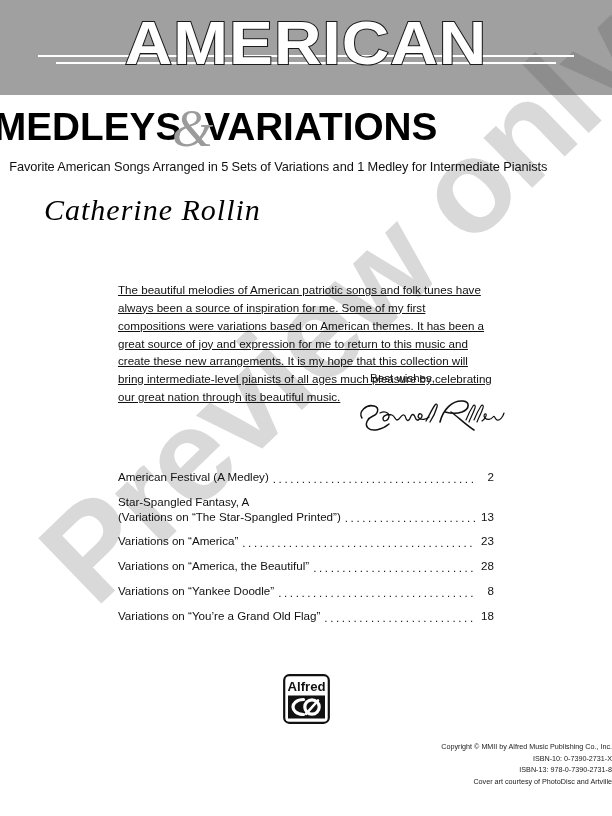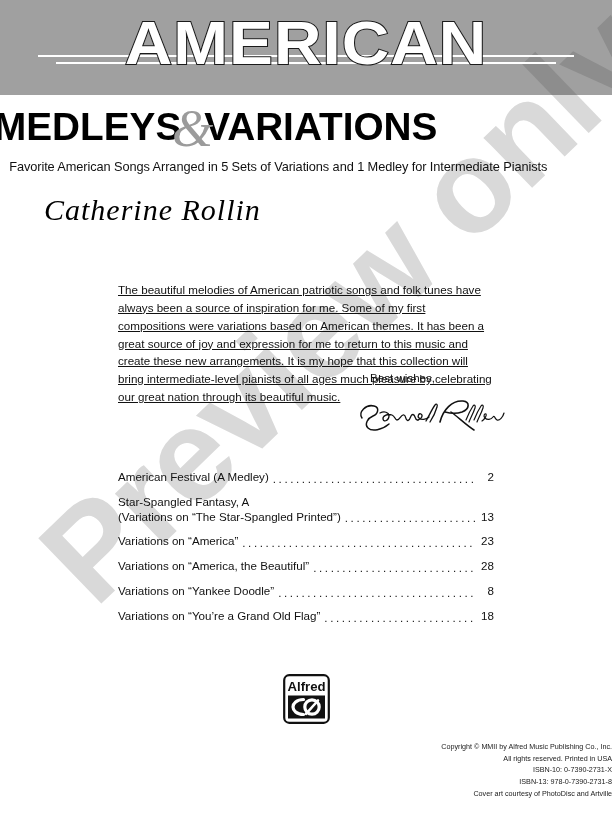--- a/index.html
+++ b/index.html
@@ -336,17 +336,16 @@
     <text x="23.5" y="17" text-anchor="middle" font-family="'Liberation Sans', sans-serif" font-weight="700" font-size="13.2" fill="#111111">Alfred</text>
     <rect x="5" y="21.5" width="37" height="23" fill="#111111"></rect>
     <path d="M20.5 25.5 C13.5 25.5, 10 29.5, 10 33 C10 36.5, 13.5 40.5, 20.5 40.5" fill="none" stroke="#ffffff" stroke-width="3.2" stroke-linecap="round"></path>
     <circle cx="29" cy="33" r="7.2" fill="none" stroke="#ffffff" stroke-width="3.2"></circle>
     <line x1="23" y1="39.8" x2="35" y2="26.5" stroke="#ffffff" stroke-width="2.6" stroke-linecap="round"></line>
   </svg>
 </div>
 
 <div id="colophon">
   <div>Copyright © MMII by Alfred Music Publishing Co., Inc.</div>
-  <div>All rights reserved.    Printed in USA</div>
   <div>ISBN-10: 0-7390-2731-X</div>
   <div>ISBN-13: 978-0-7390-2731-8</div>
   <div>Cover art courtesy of PhotoDisc and Artville</div>
 </div>
 
 </body></html>

